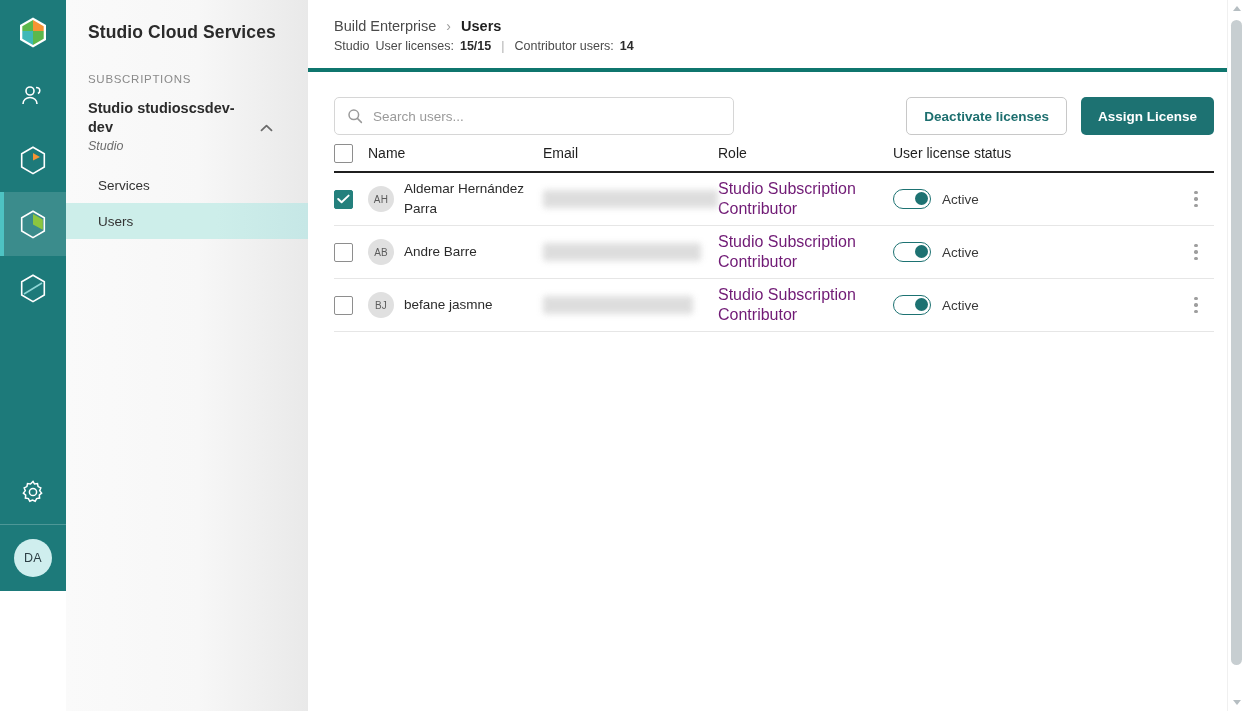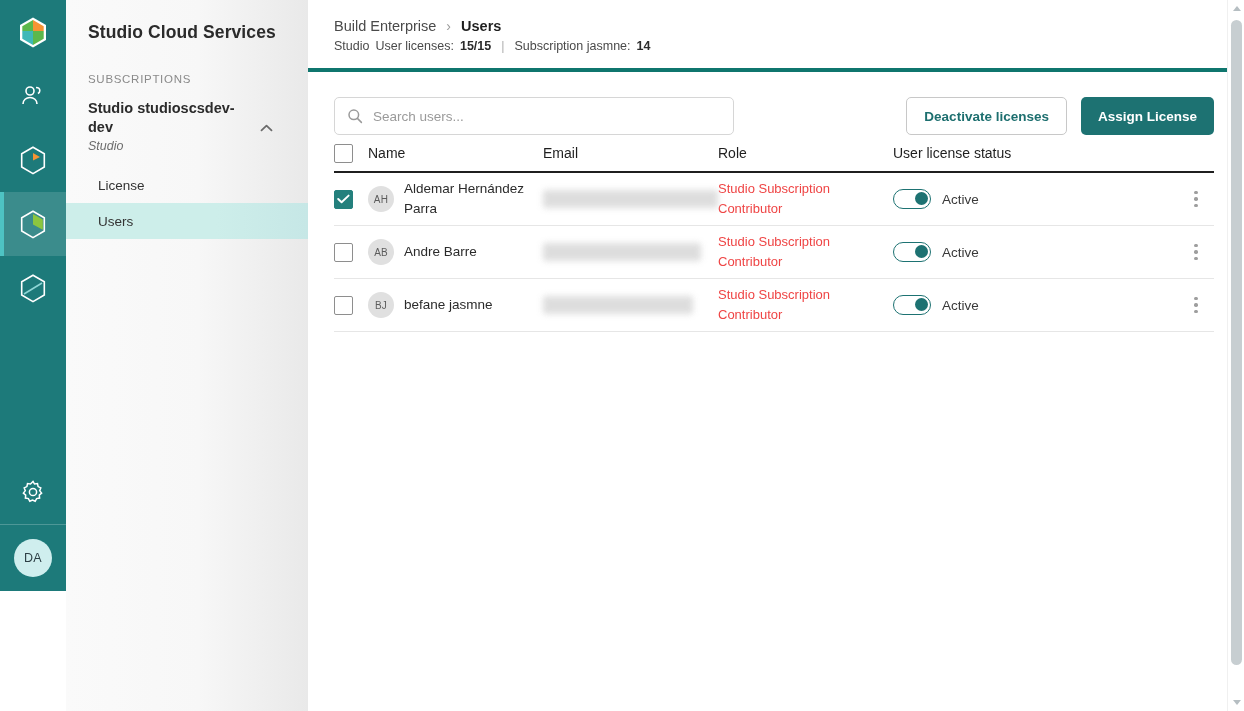--- a/index.html
+++ b/index.html
@@ -156,21 +156,21 @@
   .cb.checked { background: #24807d; border-color: #24807d; }
 
   .avatar {
     width: 26px; height: 26px; border-radius: 50%;
     background: #e0e0e0; color: #5c5c5c;
     font-size: 10px; letter-spacing: .2px;
     display: flex; align-items: center; justify-content: center;
     flex: 0 0 26px; margin-right: 10px;
   }
   .uname { font-size: 13.5px; color: #2b2b2b; line-height: 20px; }
-  .role-txt { font-size: 13px; color: #ef4444; line-height: 20px; }
+  .role-txt { font-size: 16px; color: #701a75; line-height: 20px; }
 
   .redact {
     height: 18px; border-radius: 2px; background: #dcdcdc;
     filter: blur(3.2px); opacity: .95;
   }
 
   .toggle {
     width: 38px; height: 20px; border-radius: 10px;
     border: 1.6px solid #1d7272; background: #fff;
     position: relative; cursor: pointer; flex: 0 0 38px;
@@ -277,42 +277,42 @@
       </div>
       <div class="chev">
         <svg width="13" height="8" viewBox="0 0 13 8" fill="none" stroke="#6b6b6b" stroke-width="1.8" stroke-linecap="round" stroke-linejoin="round">
           <polyline points="1.5,6.3 6.5,1.6 11.5,6.3"></polyline>
         </svg>
       </div>
     </div>
 
     <div class="panel-nav">
       <div class="nav-item">
-        <span>License</span>
+        <span>Services</span>
       </div>
       <div class="nav-item selected">
         <span>Users</span>
       </div>
     </div>
   </div>
 
   <div class="main">
 
     <div class="crumbbar">
       <div class="crumbs">
         <span class="crumb-link">Build Enterprise</span>
         <span class="crumb-sep">›</span>
         <span class="crumb-current">Users</span>
       </div>
       <div class="crumb-meta">
         <span>Studio</span>
         <span>User licenses:</span>
         <span class="strong">15/15</span>
         <span class="pipe">|</span>
-        <span>Subscription jasmne:</span>
+        <span>Contributor users:</span>
         <span class="strong">14</span>
       </div>
     </div>
 
     <div class="toolbar">
       <div class="search-box">
         <svg width="16" height="16" viewBox="0 0 16 16" fill="none" stroke="#9a9a9a" stroke-width="1.5">
           <circle cx="6.8" cy="6.8" r="4.8"></circle>
           <line x1="10.4" y1="10.4" x2="14.4" y2="14.4" stroke-linecap="round"></line>
         </svg>

